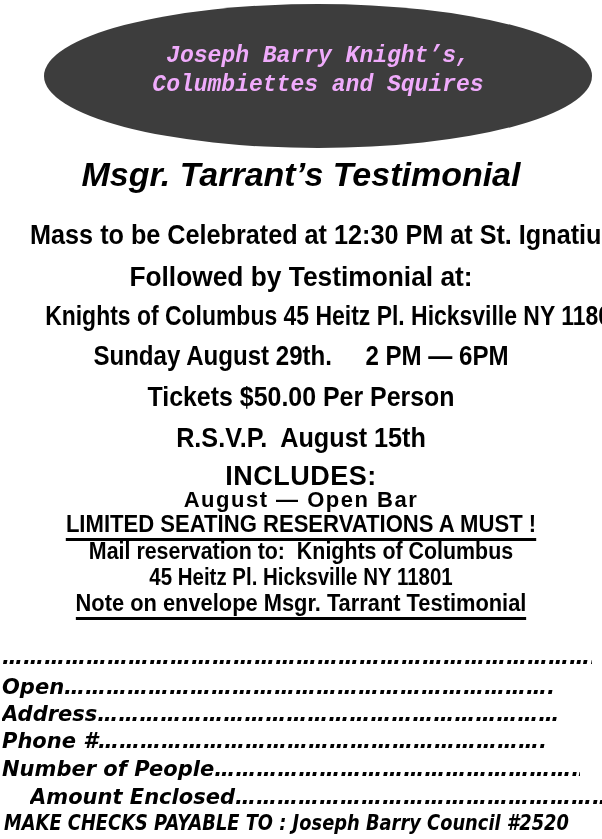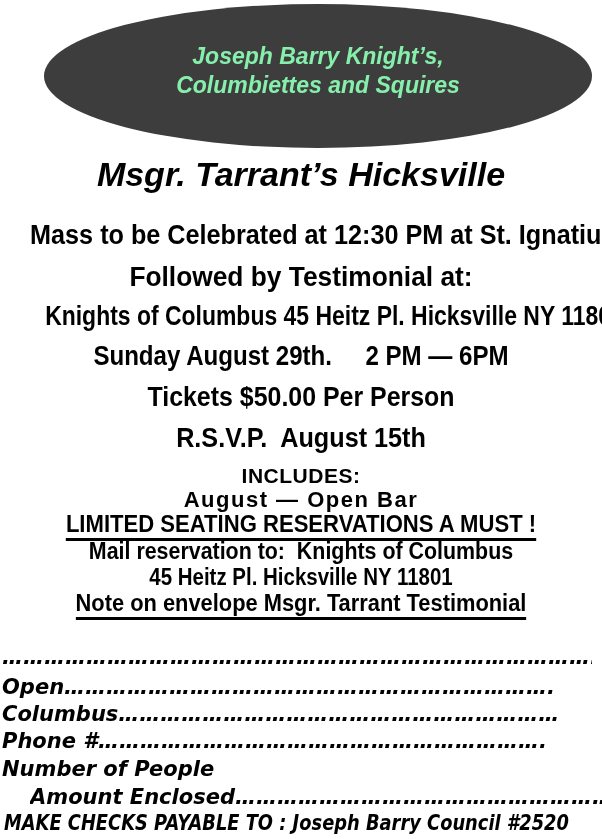--- a/index.html
+++ b/index.html
@@ -27,62 +27,62 @@
     position:absolute;left:0;width:602px;text-align:center;
     font-weight:bold;white-space:pre;
   }
   .t-title   {top:154px;font-size:34px;line-height:40px;font-style:italic;}
   .t-mass    {top:219px;font-size:28px;line-height:32px;transform:scaleX(0.90);}
   .t-followed{top:261px;font-size:28px;line-height:32px;transform:scaleX(0.94);}
   .t-venue   {top:301px;font-size:27px;line-height:31px;transform:scaleX(0.85);}
   .t-datetime{top:340px;font-size:28px;line-height:32px;transform:scaleX(0.86);}
   .t-tickets {top:381px;font-size:28px;line-height:32px;transform:scaleX(0.89);}
   .t-rsvp    {top:422px;font-size:28px;line-height:32px;transform:scaleX(0.90);}
-  .t-includes{top:464px;font-size:21px;line-height:24px;letter-spacing:0.5px;}
+  .t-includes{top:464px;font-size:27px;line-height:24px;letter-spacing:0.5px;}
   .t-dinner  {top:487px;font-size:22px;line-height:25px;letter-spacing:1.5px;}
   .t-limited {top:511px;font-size:23px;line-height:26px;transform:scaleX(0.96);}
   .t-mail    {top:538px;font-size:23px;line-height:26px;transform:scaleX(0.93);}
   .t-mailaddr{top:564px;font-size:23px;line-height:26px;transform:scaleX(0.89);}
   .t-note    {top:590px;font-size:23px;line-height:26px;transform:scaleX(0.95);}
   .uline{display:inline-block;border-bottom:3px solid #000;padding-bottom:1px;}
   
   .frow{
     position:absolute;left:2px;
     display:flex;align-items:baseline;
     overflow:hidden;white-space:pre;
     font-family:"DejaVu Sans",sans-serif;
     font-weight:bold;font-style:italic;
     font-size:21px;line-height:26px;height:26px;
   }
   .frow .leader{flex:1 1 auto;overflow:hidden;}
   .f-sep   {top:644px;width:590px;}
   .f-name  {top:674px;width:552px;}
   .f-addr  {top:701px;width:558px;}
   .f-phone {top:728px;width:544px;}
-  .f-people{top:756px;width:578px;flex-direction:column;}
+  .f-people{top:756px;width:578px;}
   .f-amount{top:784px;width:572px;margin-left:28px;}
   .f-footer{
     position:absolute;left:4px;top:810px;
     font-family:"DejaVu Sans",sans-serif;
     font-weight:bold;font-style:italic;
     font-size:21px;line-height:26px;white-space:pre;
     transform:scaleX(0.85);transform-origin:left center;
   }
 </style>
 </head>
 <body>
 
 <div id="flyer" style="background: rgb(255, 255, 255);">
 
-  <div class="banner" style="background: rgb(61, 61, 61); color: #86efac;">
+  <div class="banner" style="background: rgb(61, 61, 61); color: #f0abfc; font-family: Liberation Mono, monospace;">
     <div class="bline">Joseph Barry Knight’s,</div>
     <div class="bline">Columbiettes and Squires</div>
   </div>
 
-  <div class="cline t-title">Msgr. Tarrant’s Hicksville</div>
+  <div class="cline t-title">Msgr. Tarrant’s Testimonial</div>
 
   <div class="cline t-mass">Mass to be Celebrated at 12:30 PM at St. Ignatius</div>
   <div class="cline t-followed">Followed by Testimonial at:</div>
   <div class="cline t-venue">Knights of Columbus 45 Heitz Pl. Hicksville NY 11801</div>
   <div class="cline t-datetime">Sunday August 29th.     2 PM — 6PM</div>
   <div class="cline t-tickets">Tickets $50.00 Per Person</div>
   <div class="cline t-rsvp">R.S.V.P.  August 15th</div>
   <div class="cline t-includes">INCLUDES:</div>
   <div class="cline t-dinner">August — Open Bar</div>
   <div class="cline t-limited"><span class="uline">LIMITED SEATING RESERVATIONS A MUST !</span></div>
@@ -91,21 +91,21 @@
   <div class="cline t-note"><span class="uline">Note on envelope Msgr. Tarrant Testimonial</span></div>
 
   <div class="frow f-sep">
     <span class="leader">………………………………………………………………………………………………………………………………………………</span>
   </div>
 
   <div class="frow f-name">
     <span>Open</span><span class="leader">………………………………………………………………………………………………………………………………………………</span>
   </div>
   <div class="frow f-addr">
-    <span>Columbus</span><span class="leader">………………………………………………………………………………………………………………………………………………</span>
+    <span>Address</span><span class="leader">………………………………………………………………………………………………………………………………………………</span>
   </div>
   <div class="frow f-phone">
     <span>Phone #</span><span class="leader">………………………………………………………………………………………………………………………………………………</span>
   </div>
   <div class="frow f-people">
     <span>Number of People</span><span class="leader">………………………………………………………………………………………………………………………………………………</span>
   </div>
   <div class="frow f-amount">
     <span>Amount Enclosed</span><span class="leader">………………………………………………………………………………………………………………………………………………</span>
   </div>

